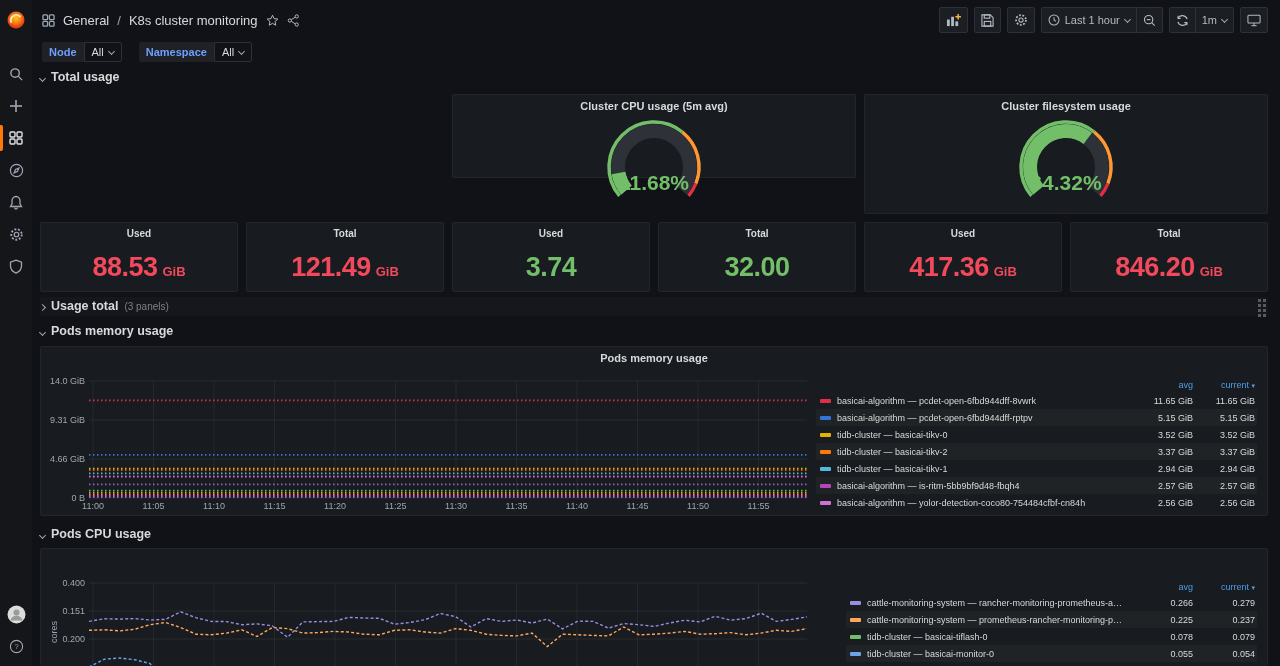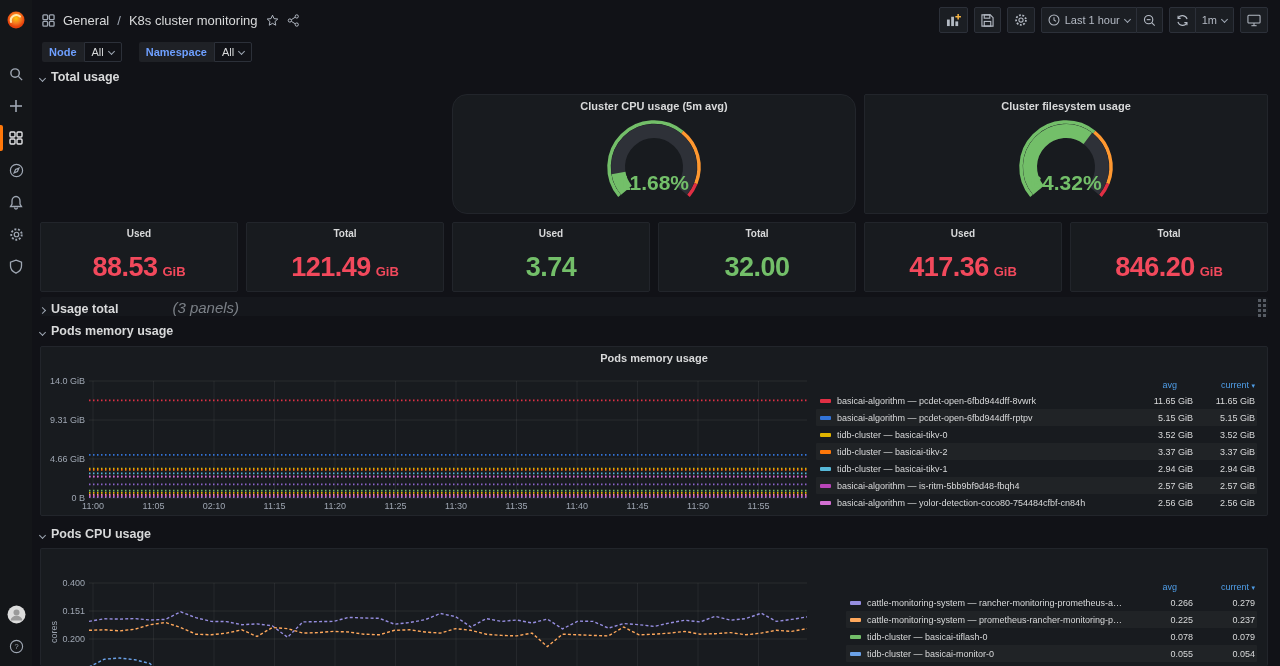--- a/index.html
+++ b/index.html
@@ -28,40 +28,40 @@
   
   #variables { position:absolute; left:42px; top:42px; display:flex; gap:17px; }
   .var-group { display:flex; }
   .var-label { background:#1f2126; color:#6e9fff; font-size:11px; font-weight:bold; padding:4px 7px; border-radius:2px 0 0 2px; display:flex; align-items:center; cursor:pointer; }
   .var-value { background:#111217; border:1px solid #2c3039; color:#d8d9da; font-size:11px; padding:3px 7px; border-radius:0 2px 2px 0; display:flex; align-items:center; gap:5px; cursor:pointer; }
 
   
   .row-header { position:absolute; left:40px; display:flex; align-items:baseline; gap:6px; cursor:pointer; }
   .row-header .chev { color:#9fa7b3; }
   .row-title { font-size:12.5px; font-weight:bold; color:#d8d9da; }
-  .row-note { font-size:15px; font-style:italic; color:#7b8087;margin-left:48px; }
+  .row-note { font-size:10px; color:#7b8087; }
   .collapsed-strip { position:absolute; left:40px; width:1228px; height:19px; background:#15171c; border-radius:2px; }
   .panel { position:absolute; background:#181b1f; border:1px solid #22252b; border-radius:2px; }
   .panel-title { position:absolute; left:0; right:0; top:5px; text-align:center; font-size:11px; font-weight:bold; color:#d8d9da; cursor:pointer; white-space:nowrap; }
 
   
   .stat-value-row { position:absolute; left:0; right:0; top:24px; height:40px; display:flex; align-items:center; justify-content:center; gap:5px; }
   .stat-num { font-size:27px; font-weight:bold; letter-spacing:-0.5px; }
   .stat-unit { font-size:13px; font-weight:bold; padding-top:8px; }
 
   
   .chart-svg { position:absolute; left:0; top:0; }
   .axis-label { position:absolute; font-size:9px; color:#9fa7b3; white-space:nowrap; }
   .y-label { text-align:right; width:40px; }
   .x-label { text-align:center; width:40px; }
   .y-axis-title { position:absolute; font-size:9px; color:#9fa7b3; transform:rotate(-90deg); transform-origin:center; }
 
   
   .legend { position:absolute; top:30px; right:10px; font-size:9px; color:#d8d9da; }
-  .legend-header { display:flex; height:15px; align-items:center;gap:16px; }
+  .legend-header { display:flex; height:15px; align-items:center; }
   .legend-header .col { color:#4f9ee8; cursor:pointer; }
   .legend-row { display:flex; height:17px; align-items:center; border-radius:1px; }
   .legend-row:nth-child(odd) { background:rgba(255,255,255,0.035); }
   .legend-swatch { width:11px; height:4px; border-radius:1px; margin:0 6px 0 4px; flex:none; cursor:pointer; }
   .legend-label { flex:1; white-space:nowrap; overflow:hidden; text-overflow:ellipsis; cursor:pointer; }
   .col-avg { width:70px; text-align:right; flex:none; }
   .col-cur { width:64px; text-align:right; flex:none; padding-right:2px; }
 
   .drag-handle { position:absolute; display:grid; grid-template-columns:repeat(2, 3px); grid-gap:2px; cursor:grab; }
   .drag-handle i { width:3px; height:3px; background:#565b63; }
@@ -252,21 +252,21 @@
           <span class="chev-down"></span>
         </span>
     </div>
   </div>
 
   <div class="row-header" style="top:70px;">
     <span class="chev-down chev"></span>
     <span class="row-title">Total usage</span>
   </div>
 
-  <div class="panel" style="left:452px; top:94px; width:404px; height:120px;border-radius:15px;">
+  <div class="panel" style="left:452px; top:94px; width:404px; height:84px;">
     <div class="panel-title">Cluster CPU usage (5m avg)</div>
     <div class="gauge-holder">
         <svg width="160" height="96" style="position:absolute; left:50%; top:20px; margin-left:-80px;">
           <path d="M 45.53 80.93 A 45 45 0 0 1 108.32 17.03" stroke="#73bf69" stroke-width="3.5" fill="none"></path>
           <path d="M 108.32 17.03 A 45 45 0 0 1 121.78 68.71" stroke="#ff9830" stroke-width="3.5" fill="none"></path>
           <path d="M 121.78 68.71 A 45 45 0 0 1 114.47 80.93" stroke="#e02f44" stroke-width="3.5" fill="none"></path>
           <path d="M 52.42 75.14 A 36 36 0 1 1 107.58 75.14" stroke="#2e3138" stroke-width="14" fill="none"></path>
           <path d="M 52.42 75.14 A 36 36 0 0 1 44.51 58.02" stroke="#73bf69" stroke-width="14" fill="none"></path>
           <text x="80" y="75" text-anchor="middle" fill="#73bf69" font-size="21" font-weight="bold" font-family="Liberation Sans, sans-serif">11.68%</text>
         </svg>
@@ -383,21 +383,21 @@
         <polyline points="48.0,147.8 63.3,147.8 78.6,147.8 93.8,147.8 109.1,147.8 124.4,147.8 139.7,147.8 154.9,147.8 170.2,147.8 185.5,147.8 200.8,147.8 216.0,147.8 231.3,147.8 246.6,147.8 261.9,147.8 277.1,147.8 292.4,147.8 307.7,147.8 323.0,147.8 338.3,147.8 353.5,147.8 368.8,147.8 384.1,147.8 399.4,147.8 414.6,147.8 429.9,147.8 445.2,147.8 460.5,147.8 475.7,147.8 491.0,147.8 506.3,147.8 521.6,147.8 536.9,147.8 552.1,147.8 567.4,147.8 582.7,147.8 598.0,147.8 613.2,147.8 628.5,147.8 643.8,147.8 659.1,147.8 674.3,147.8 689.6,147.8 704.9,147.8 720.2,147.8 735.4,147.8 750.7,147.8 766.0,147.8" fill="none" stroke="#ff7bb8" stroke-width="1.7" stroke-dasharray="1.5 2.5"></polyline>
         <polyline points="48.0,149.2 63.3,149.2 78.6,149.2 93.8,149.2 109.1,149.2 124.4,149.2 139.7,149.2 154.9,149.2 170.2,149.2 185.5,149.2 200.8,149.2 216.0,149.2 231.3,149.2 246.6,149.2 261.9,149.2 277.1,149.2 292.4,149.2 307.7,149.2 323.0,149.2 338.3,149.2 353.5,149.2 368.8,149.2 384.1,149.2 399.4,149.2 414.6,149.2 429.9,149.2 445.2,149.2 460.5,149.2 475.7,149.2 491.0,149.2 506.3,149.2 521.6,149.2 536.9,149.2 552.1,149.2 567.4,149.2 582.7,149.2 598.0,149.2 613.2,149.2 628.5,149.2 643.8,149.2 659.1,149.2 674.3,149.2 689.6,149.2 704.9,149.2 720.2,149.2 735.4,149.2 750.7,149.2 766.0,149.2" fill="none" stroke="#e06c9a" stroke-width="1.7" stroke-dasharray="1.5 2.5"></polyline>
         <polyline points="48.0,150.2 63.3,150.2 78.6,150.2 93.8,150.2 109.1,150.2 124.4,150.2 139.7,150.2 154.9,150.2 170.2,150.2 185.5,150.2 200.8,150.2 216.0,150.2 231.3,150.2 246.6,150.2 261.9,150.2 277.1,150.2 292.4,150.2 307.7,150.2 323.0,150.2 338.3,150.2 353.5,150.2 368.8,150.2 384.1,150.2 399.4,150.2 414.6,150.2 429.9,150.2 445.2,150.2 460.5,150.2 475.7,150.2 491.0,150.2 506.3,150.2 521.6,150.2 536.9,150.2 552.1,150.2 567.4,150.2 582.7,150.2 598.0,150.2 613.2,150.2 628.5,150.2 643.8,150.2 659.1,150.2 674.3,150.2 689.6,150.2 704.9,150.2 720.2,150.2 735.4,150.2 750.7,150.2 766.0,150.2" fill="none" stroke="#9a6ad4" stroke-width="1.7" stroke-dasharray="1.5 2.5"></polyline>
       </svg>
       <div class="axis-label y-label" style="left: 4px; top: 146px;">0 B</div>
       <div class="axis-label y-label" style="left: 4px; top: 106.972px;">4.66 GiB</div>
       <div class="axis-label y-label" style="left: 4px; top: 68.0279px;">9.31 GiB</div>
       <div class="axis-label y-label" style="left: 4px; top: 29px;">14.0 GiB</div>
       <div class="axis-label x-label" style="left: 32px; top: 154px;">11:00</div>
       <div class="axis-label x-label" style="left: 92.5px; top: 154px;">11:05</div>
-      <div class="axis-label x-label" style="left: 153px; top: 154px;">02:10</div>
+      <div class="axis-label x-label" style="left: 153px; top: 154px;">11:10</div>
       <div class="axis-label x-label" style="left: 213.5px; top: 154px;">11:15</div>
       <div class="axis-label x-label" style="left: 274px; top: 154px;">11:20</div>
       <div class="axis-label x-label" style="left: 334.5px; top: 154px;">11:25</div>
       <div class="axis-label x-label" style="left: 395px; top: 154px;">11:30</div>
       <div class="axis-label x-label" style="left: 455.5px; top: 154px;">11:35</div>
       <div class="axis-label x-label" style="left: 516px; top: 154px;">11:40</div>
       <div class="axis-label x-label" style="left: 576.5px; top: 154px;">11:45</div>
       <div class="axis-label x-label" style="left: 637px; top: 154px;">11:50</div>
       <div class="axis-label x-label" style="left: 697.5px; top: 154px;">11:55</div>
       <div class="legend" style="left: 775px;">

